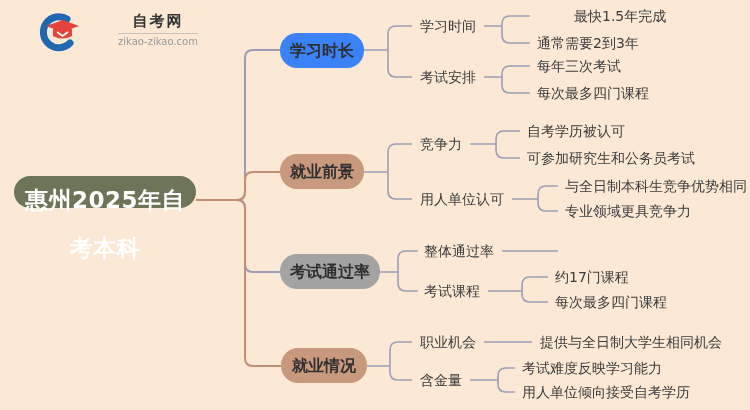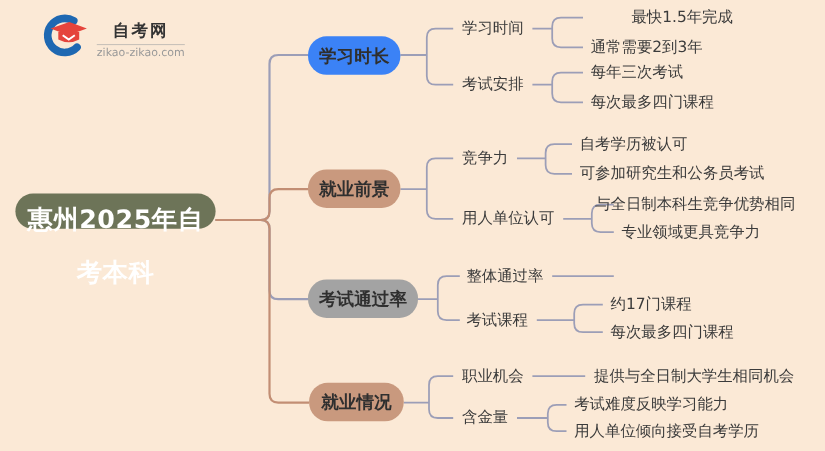--- a/index.html
+++ b/index.html
@@ -10,21 +10,21 @@
   .line-clay{stroke:var(--line_clay);fill:none;}
   .lvl1{stroke-width:2px;}
   .lvl2{stroke-width:1.6px;}
   .node{position:absolute;z-index:1;box-sizing:border-box;}
   .root-pill{height:32px;line-height:48px;border-radius:24px;background:var(--root);
     color:var(--root_text);font-size:23px;font-weight:bold;text-align:center;letter-spacing:.5px;}
   .pill{height:35px;line-height:35px;border-radius:17px;color:#2f2f2f;
     font-size:16px;font-weight:bold;text-align:center;}
   .txt{height:20px;line-height:20px;font-size:14px;color:var(--text);white-space:nowrap;}
   
-  .logo{position:absolute;left:36px;top:12px;display:flex;align-items:flex-end;z-index:2;}
+  .logo{position:absolute;left:36px;top:12px;display:flex;align-items:flex-start;z-index:2;gap:30px;}
   .logo-text{margin-left:6px;display:flex;flex-direction:column;}
   .logo-name{font-size:15px;font-weight:bold;color:var(--logo_text);letter-spacing:2px;
     border-bottom:1px solid #c9c2ba;padding:0 4px 2px 4px;text-align:center;}
   .logo-url{font-size:10px;color:var(--logo_url);padding-top:2px;text-align:center;}
 </style>
 </head>
 <body>
 
 <div id="stage">
 
@@ -78,21 +78,21 @@
   <div class="node txt" style="left:424px;top:281px;">考试课程</div>
   <div class="node txt" style="left:420px;top:332px;">职业机会</div>
   <div class="node txt" style="left:420px;top:370px;">含金量</div>
 
   <div class="node txt" style="left:546px;top:6px;margin-left:28px;">最快1.5年完成</div>
   <div class="node txt" style="left:537px;top:33px;">通常需要2到3年</div>
   <div class="node txt" style="left:537px;top:56px;">每年三次考试</div>
   <div class="node txt" style="left:537px;top:83px;">每次最多四门课程</div>
   <div class="node txt" style="left:527px;top:121px;">自考学历被认可</div>
   <div class="node txt" style="left:527px;top:148px;">可参加研究生和公务员考试</div>
-  <div class="node txt" style="left:541px;top:176px;">与全日制本科生竞争优势相同</div>
+  <div class="node txt" style="left:565px;top:176px;">与全日制本科生竞争优势相同</div>
   <div class="node txt" style="left:565px;top:201px;">专业领域更具竞争力</div>
   <div class="node txt" style="left:555px;top:267px;">约17门课程</div>
   <div class="node txt" style="left:555px;top:292px;">每次最多四门课程</div>
   <div class="node txt" style="left:540px;top:332px;">提供与全日制大学生相同机会</div>
   <div class="node txt" style="left:522px;top:358px;">考试难度反映学习能力</div>
   <div class="node txt" style="left:522px;top:382px;">用人单位倾向接受自考学历</div>
 
 </div>
 
 </body></html>

